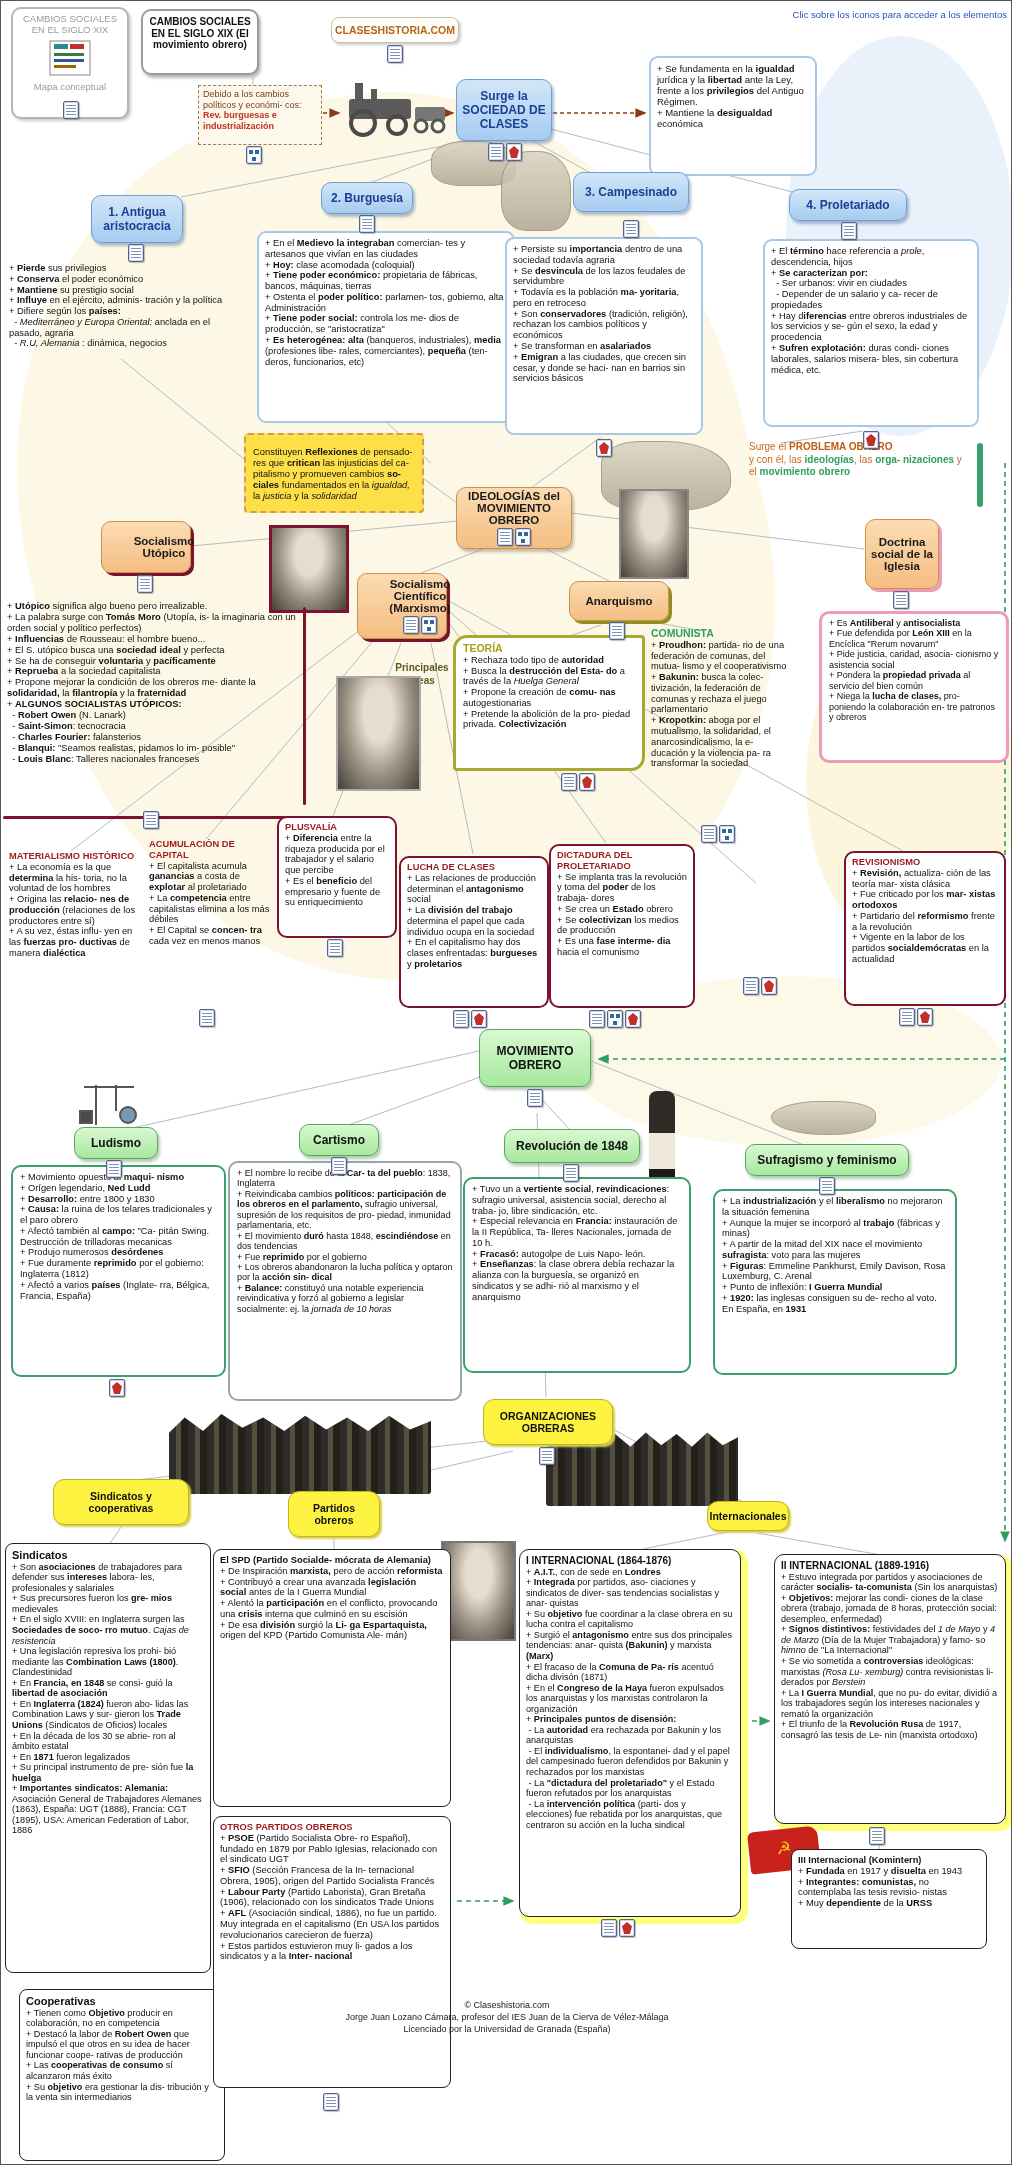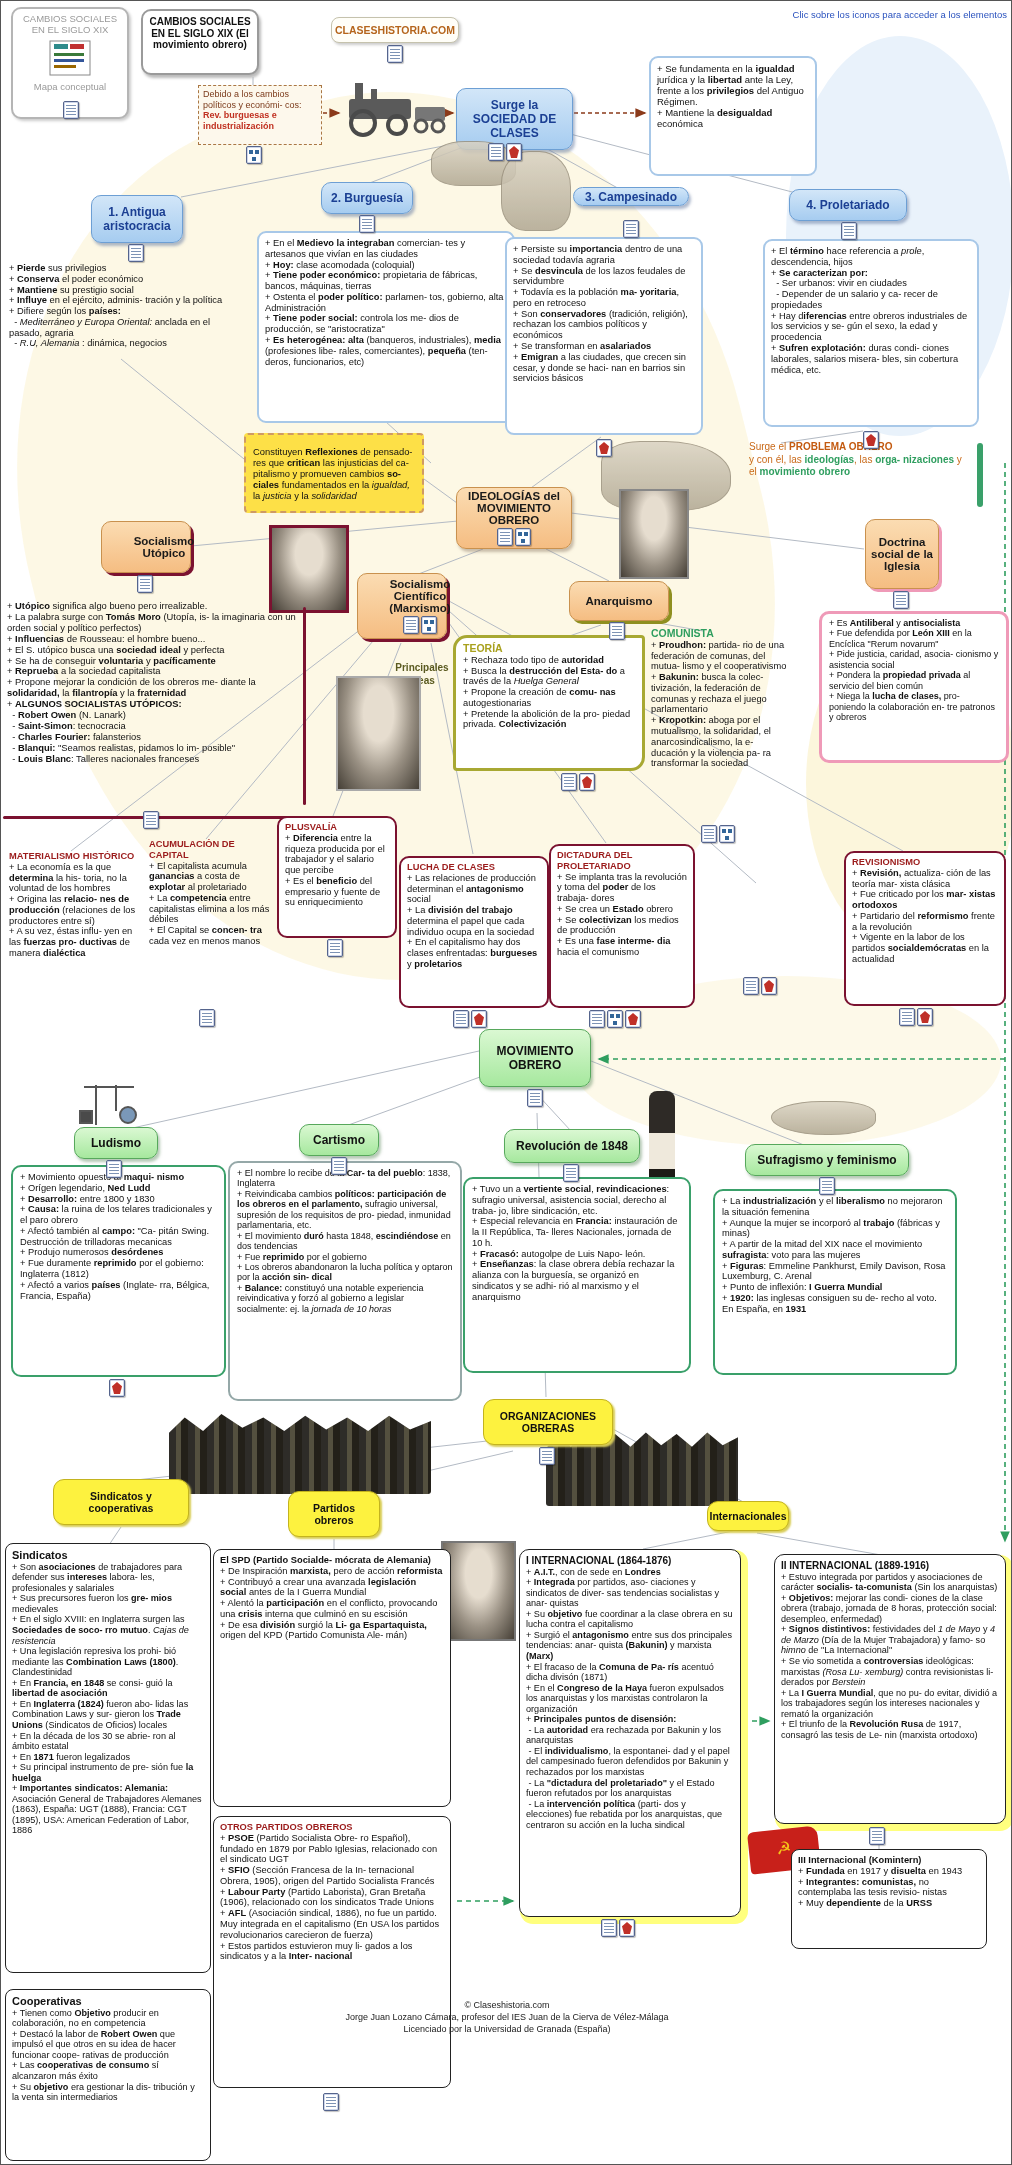--- a/index.html
+++ b/index.html
@@ -168,21 +168,21 @@
           <rect x="14" y="12" width="8" height="18"></rect>
           <rect x="30" y="18" width="6" height="12"></rect>
           <circle cx="22" cy="52" r="12" fill="none" stroke="#4a4a4a" stroke-width="4"></circle>
           <circle cx="56" cy="54" r="9" fill="none" stroke="#4a4a4a" stroke-width="4"></circle>
           <rect x="74" y="36" width="30" height="14" rx="2" fill="#777"></rect>
           <circle cx="80" cy="55" r="6" fill="none" stroke="#555" stroke-width="3"></circle>
           <circle cx="97" cy="55" r="6" fill="none" stroke="#555" stroke-width="3"></circle>
         </g>
       </svg>
   </div>
-  <div class="node blue" id="n-surge" style="left:455px;top:87px;width:117px;height:62px">
+  <div class="node blue" id="n-surge" style="left:455px;top:78px;width:96px;height:62px">
       <span>Surge la SOCIEDAD DE CLASES</span>
     </div>
   <div class="ics" style="left:487px;top:142px">
       <span class="ic doc"></span>
       <span class="ic red"></span>
     </div>
   <div class="txt boxed" id="t-fundamenta" style="left:648px;top:55px;width:168px;height:120px;font-size:9.5px"><span>+ Se fundamenta en la <b>igualdad</b> jurídica y la <b>libertad</b> ante la Ley, frente a los <b>privilegios</b> del Antiguo Régimen.<br>+ Mantiene la <b>desigualdad</b> económica</span></div>
 
   <div class="node blue" style="left:90px;top:194px;width:92px;height:48px">
       <span>1. Antigua aristocracia</span>
@@ -194,21 +194,21 @@
 
   <div class="node blue" style="left:320px;top:181px;width:92px;height:32px">
       <span>2. Burguesía</span>
     </div>
   <div class="ics" style="left:358px;top:214px">
       <span class="ic doc"></span>
     </div>
   <div class="txt boxed small-cap" style="left:256px;top:230px;width:258px;height:192px"><span>+ En el <b>Medievo la integraban</b> comercian- tes y artesanos que vivían en las ciudades<br>+ <b>Hoy:</b> clase acomodada (coloquial)<br>+ <b>Tiene poder económico:</b> propietaria de fábricas, bancos, máquinas, tierras<br>+ Ostenta el  <b>poder político:</b> parlamen- tos, gobierno, alta Administración<br>+ <b>Tiene poder social:</b> controla los me- dios de producción, se "aristocratiza"<br>+ <b>Es heterogénea: alta</b> (banqueros, industriales), <b>media</b> (profesiones libe- rales, comerciantes), <b>pequeña</b> (ten- deros, funcionarios, etc)</span></div>
   <div class="img sketch" style="left:430px;top:140px;width:85px;height:45px"></div>
 
-  <div class="node blue" style="left:572px;top:186px;width:116px;height:19px">
+  <div class="node blue" style="left:572px;top:171px;width:116px;height:40px">
       <span>3. Campesinado</span>
     </div>
   <div class="ics" style="left:622px;top:219px">
       <span class="ic doc"></span>
     </div>
   <div class="txt boxed small-cap" style="left:504px;top:236px;width:198px;height:198px"><span>+ Persiste su <b>importancia</b> dentro de una sociedad todavía agraria<br>+ Se <b>desvincula</b> de los lazos feudales de servidumbre<br>+ Todavía es la población <b>ma- yoritaria</b>, pero en retroceso<br>+ Son <b>conservadores</b> (tradición, religión), rechazan los cambios políticos y económicos<br>+ Se transforman en <b>asalariados</b><br>+ <b>Emigran</b> a las ciudades, que crecen sin cesar, y donde se haci- nan en barrios sin servicios básicos</span></div>
   <div class="img sketch" style="left:500px;top:150px;width:70px;height:80px"></div>
   <div class="ics" style="left:595px;top:438px">
       <span class="ic red"></span>
     </div>
@@ -395,21 +395,21 @@
     </div>
   <div class="node yellow" style="left:706px;top:1500px;width:82px;height:30px;font-weight:bold">
       <span>Internacionales</span>
     </div>
   <div class="img portrait" style="left:440px;top:1540px;width:75px;height:100px;border-color:#777"></div>
 
   <div class="txt blackbox small-cap" style="left:4px;top:1542px;width:206px;height:430px;font-size:9.1px">
     <span class="h-blk">Sindicatos</span><br>
     <span>+ Son <b>asociaciones</b> de trabajadores para defender sus <b>intereses</b> labora- les, profesionales y salariales<br>+ Sus precursores fueron los <b>gre- mios</b> medievales<br>+ En el siglo XVIII: en Inglaterra surgen las <b>Sociedades de soco- rro mutuo</b>. <i>Cajas de resistencia</i><br>+ Una legislación represiva los prohi- bió mediante las <b>Combination Laws (1800)</b>. Clandestinidad<br>+ En <b>Francia, en 1848</b> se consi- guió la <b>libertad de asociación</b><br>+ En <b>Inglaterra (1824)</b> fueron abo- lidas las Combination Laws y sur- gieron los <b>Trade Unions</b> (Sindicatos de Oficios) locales<br>+ En la década de los 30 se abrie- ron al ámbito estatal<br>+ En <b>1871</b> fueron legalizados<br>+ Su principal instrumento de pre- sión fue <b>la huelga</b><br>+ <b>Importantes sindicatos: Alemania:</b> Asociación General de Trabajadores Alemanes (1863), España: UGT (1888), Francia: CGT (1895), USA: American Federation of Labor, 1886</span>
   </div>
-  <div class="txt blackbox small-cap" style="left:4px;top:1988px;width:206px;height:172px;font-size:9.1px">
+  <div class="txt blackbox small-cap" style="left:18px;top:1988px;width:206px;height:172px;font-size:9.1px">
     <span class="h-blk">Cooperativas</span><br>
     <span>+ Tienen como <b>Objetivo</b> producir en colaboración, no en competencia<br>+ Destacó la labor de <b>Robert Owen</b> que impulsó el que otros en su idea de hacer funcionar coope- rativas de producción<br>+ Las <b>cooperativas de consumo</b> sí alcanzaron más éxito<br>+ Su <b>objetivo</b> era gestionar la dis- tribución y la venta sin  intermediarios</span>
   </div>
 
   <div class="txt blackbox small-cap" style="left:212px;top:1548px;width:238px;height:258px">
     <span style="font-weight:bold">El SPD (Partido Socialde- mócrata de Alemania)</span><br>
     <span>+ De Inspiración <b>marxista,</b> pero de acción <b>reformista</b><br>+ Contribuyó a crear una avanzada <b>legislación social</b> antes de la I Guerra Mundial<br>+ Alentó la <b>participación</b> en el conflicto, provocando una <b>crisis</b> interna que culminó en su escisión<br>+ De esa <b>división</b> surgió la <b>Li- ga Espartaquista,</b> origen del KPD (Partido Comunista Ale- mán)</span>
   </div>
   <div class="txt blackbox small-cap" style="left:212px;top:1815px;width:238px;height:272px">
     <span class="h-red">OTROS PARTIDOS OBREROS</span><br>

